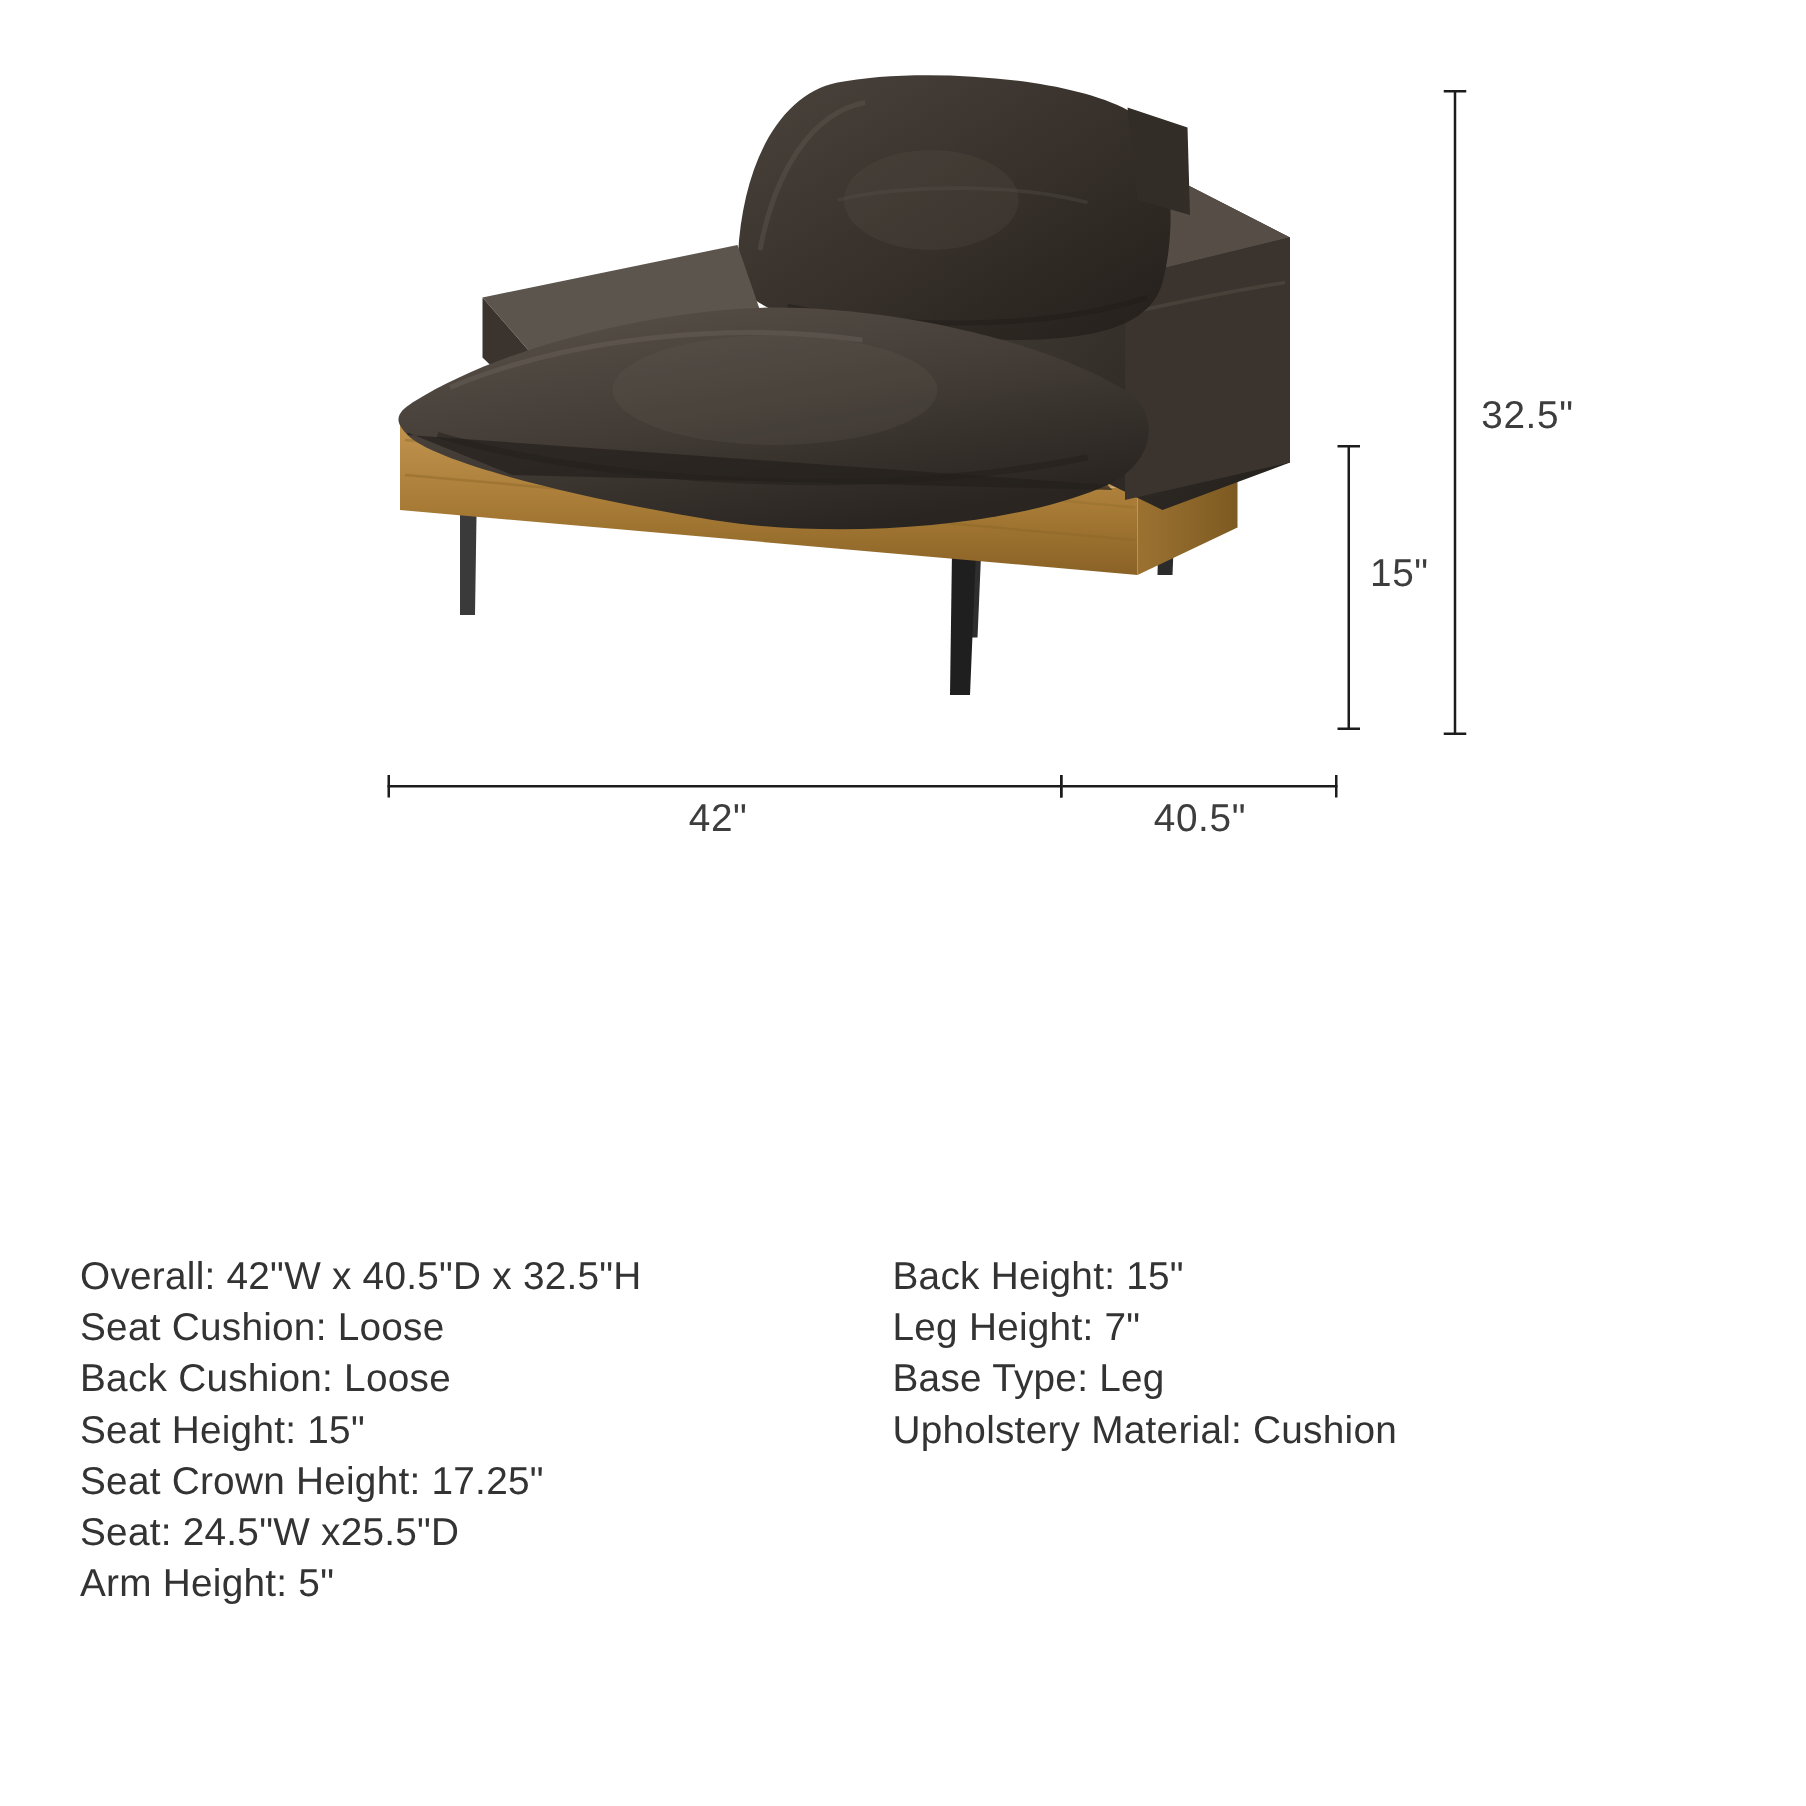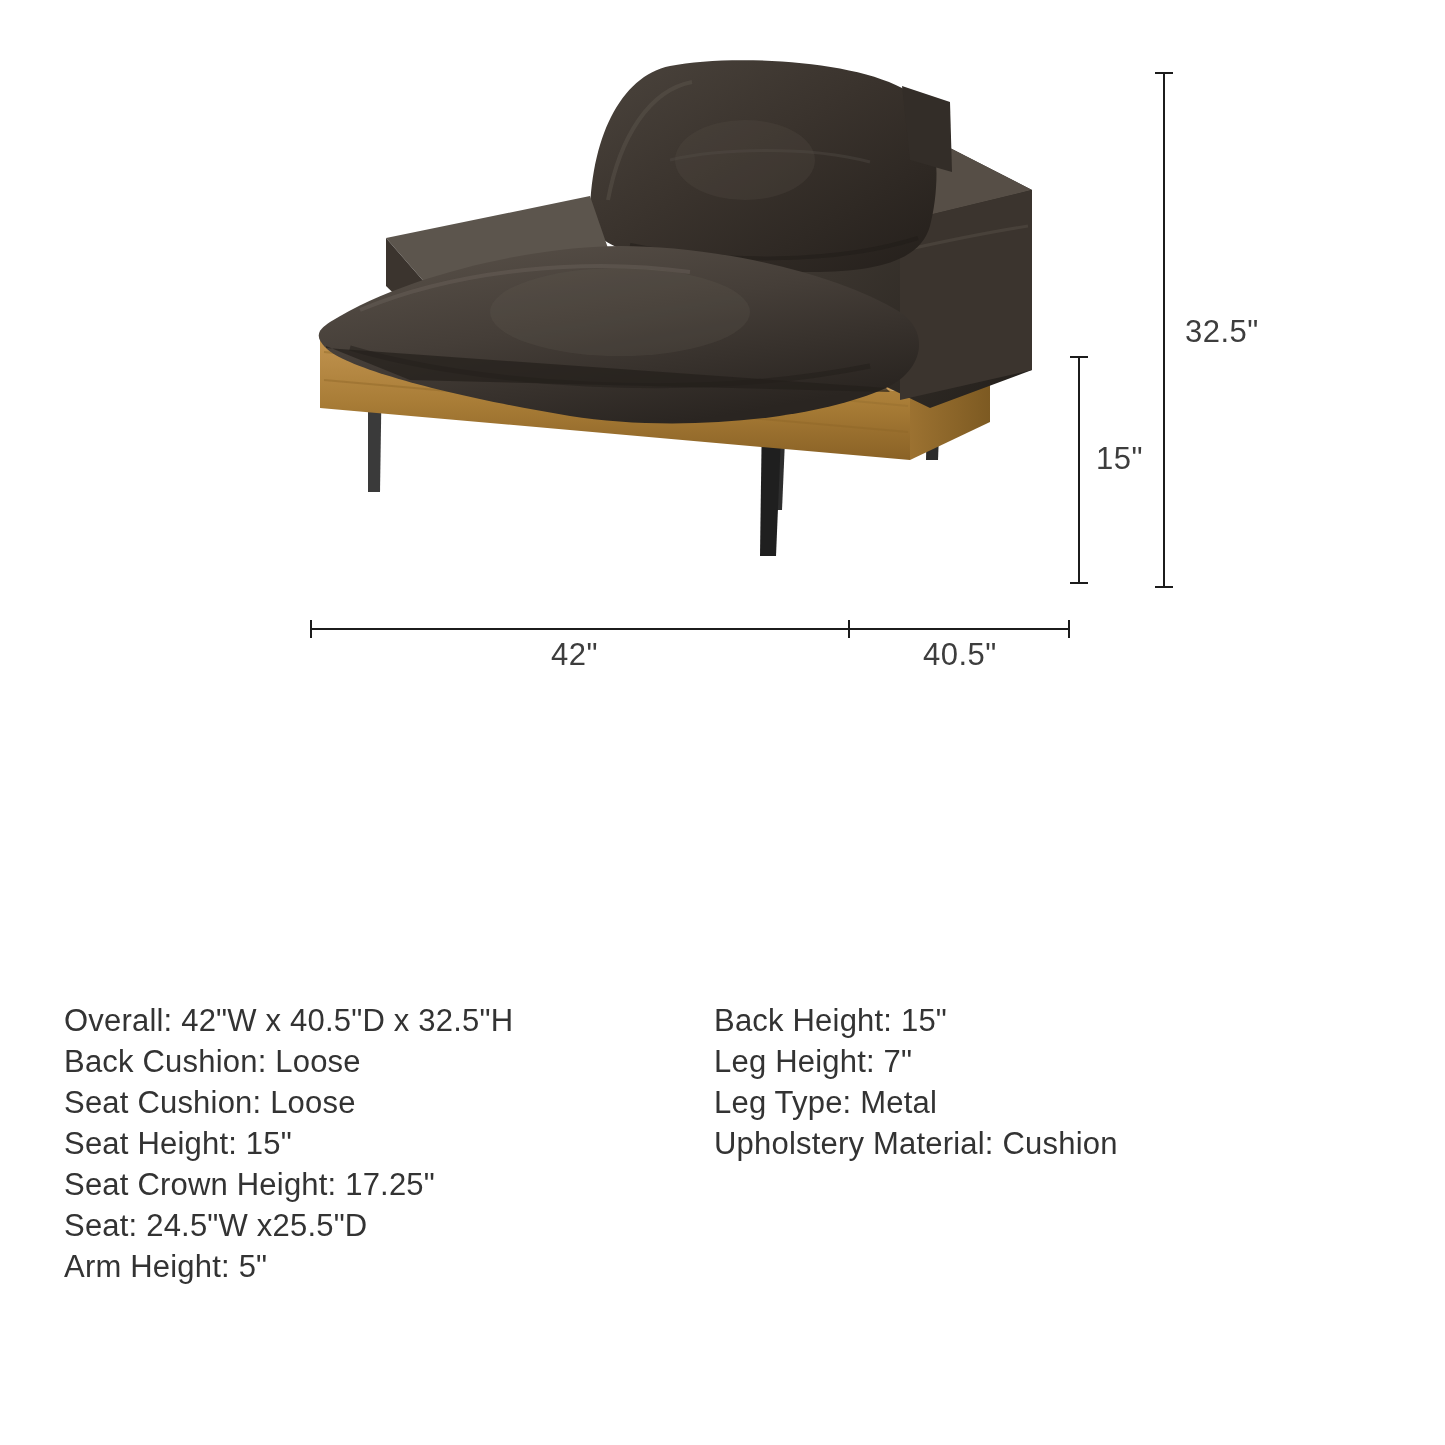--- a/index.html
+++ b/index.html
@@ -186,26 +186,26 @@
 <div>
   <div class="dim-cap-v" style="left:848px; top:620px;"></div>
   <div class="dim-line-h" style="left:850px; top:628px; width:220px;"></div>
   <div class="dim-cap-v" style="left:1068px; top:620px;"></div>
   <div class="dim-label" style="left:923px; top:637px;">40.5"</div>
 </div>
 
 <div id="spec-block">
   <div class="spec-col" id="spec-col-left">
     <div class="spec-line">Overall: 42"W x 40.5"D x 32.5"H</div>
+    <div class="spec-line">Seat Cushion: Loose</div>
     <div class="spec-line">Back Cushion: Loose</div>
-    <div class="spec-line">Seat Cushion: Loose</div>
     <div class="spec-line">Seat Height: 15"</div>
     <div class="spec-line">Seat Crown Height: 17.25"</div>
     <div class="spec-line">Seat: 24.5"W x25.5"D</div>
     <div class="spec-line">Arm Height: 5"</div>
   </div>
   <div class="spec-col" id="spec-col-right">
     <div class="spec-line">Back Height: 15"</div>
     <div class="spec-line">Leg Height: 7"</div>
-    <div class="spec-line">Leg Type: Metal</div>
+    <div class="spec-line">Base Type: Leg</div>
     <div class="spec-line">Upholstery Material: Cushion</div>
   </div>
 </div>
 
 </body></html>

